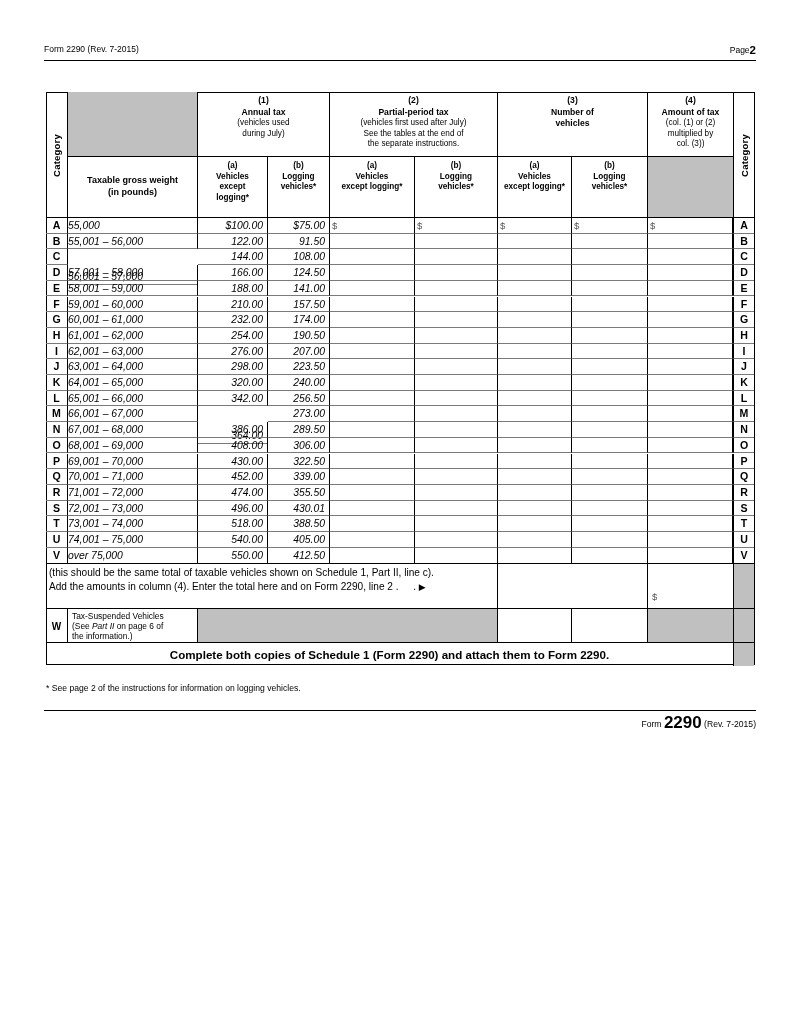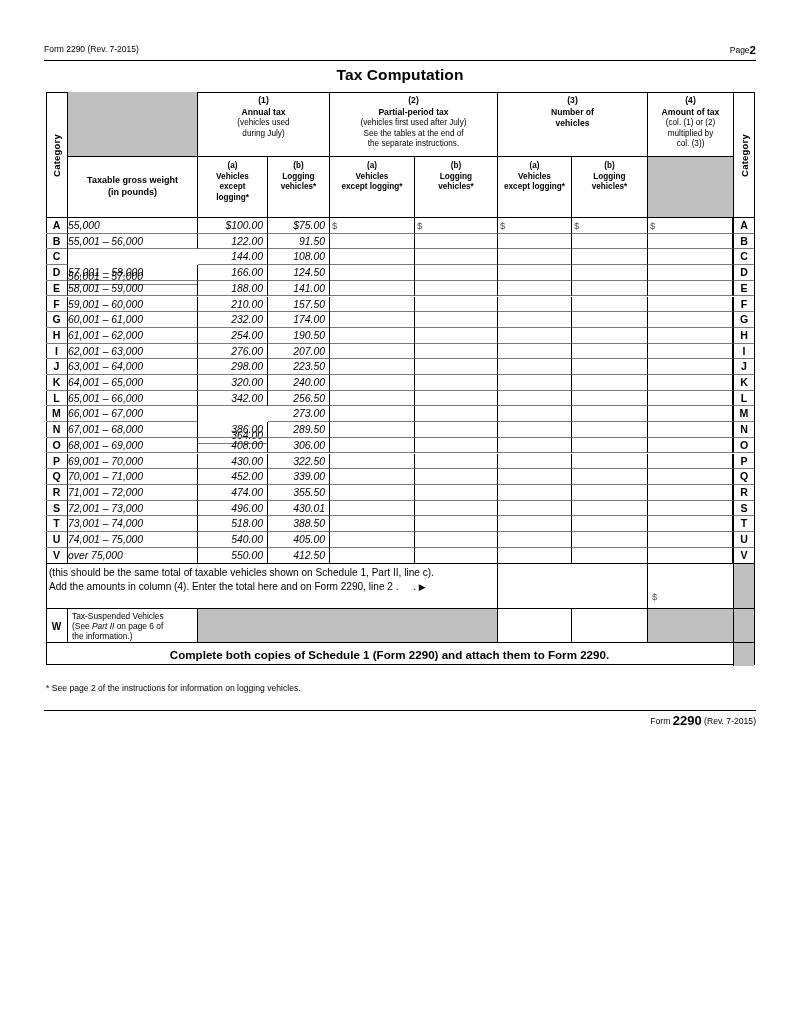--- a/index.html
+++ b/index.html
@@ -228,39 +228,38 @@
     height: 0;
     border-top: 1.6px solid #000;
   }
   .footer {
     position: absolute;
     right: 44px; top: 713px;
     font-size: 8.6px;
     white-space: nowrap;
   }
   .footer .fnum {
-    font-size: 13px;
+    font-size: 17px;
     font-weight: bold;
     vertical-align: -1px;
   }
 </style>
 </head>
 <body>
 
 <div class="page">
 
   <div class="top-header">
     <div class="left">Form 2290 (Rev. 7-2015)</div>
     <div class="right">
       <span>Page</span><span class="pagenum">2</span>
     </div>
   </div>
   <div class="rule-top"></div>
 
-  <div class="doc-title">Tax Computation</div>
 
   <div class="tbl">
     <div class="tbl-outer"></div>
 
     <div class="vcat bdr-r" style="left:0; top:0; width:22px; height:126px;">
       <span>Category</span>
     </div>
 
     <div class="vcat" style="left:687px; top:0; width:21px; height:126px; border-left:1px solid #000;">
       <span>Category</span>

